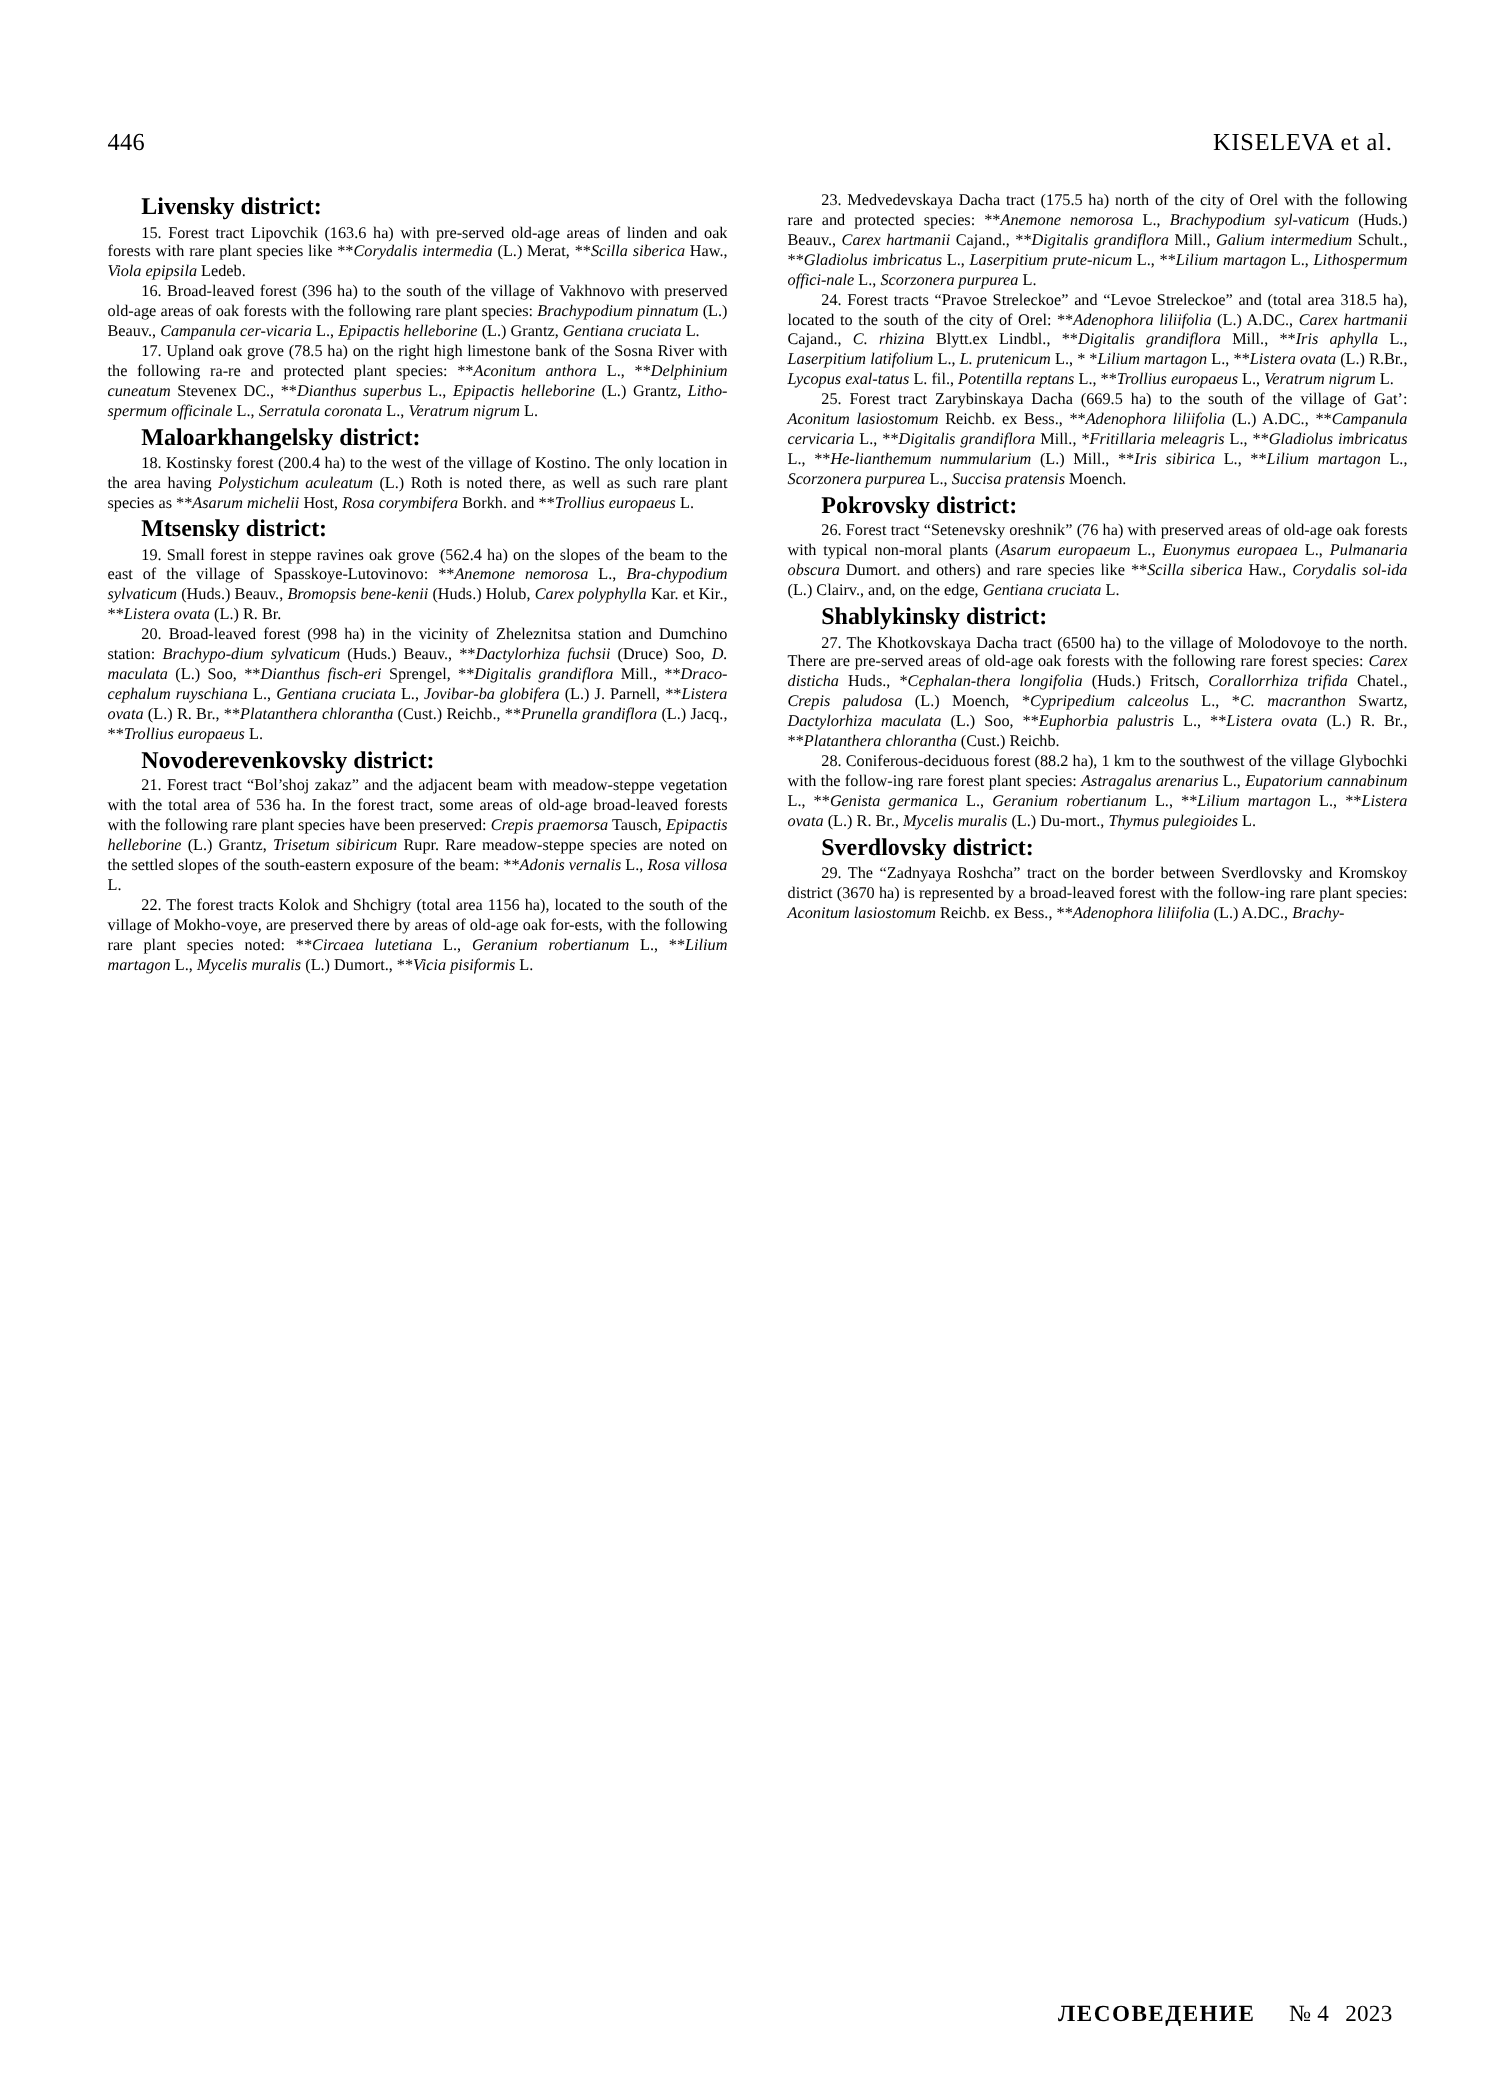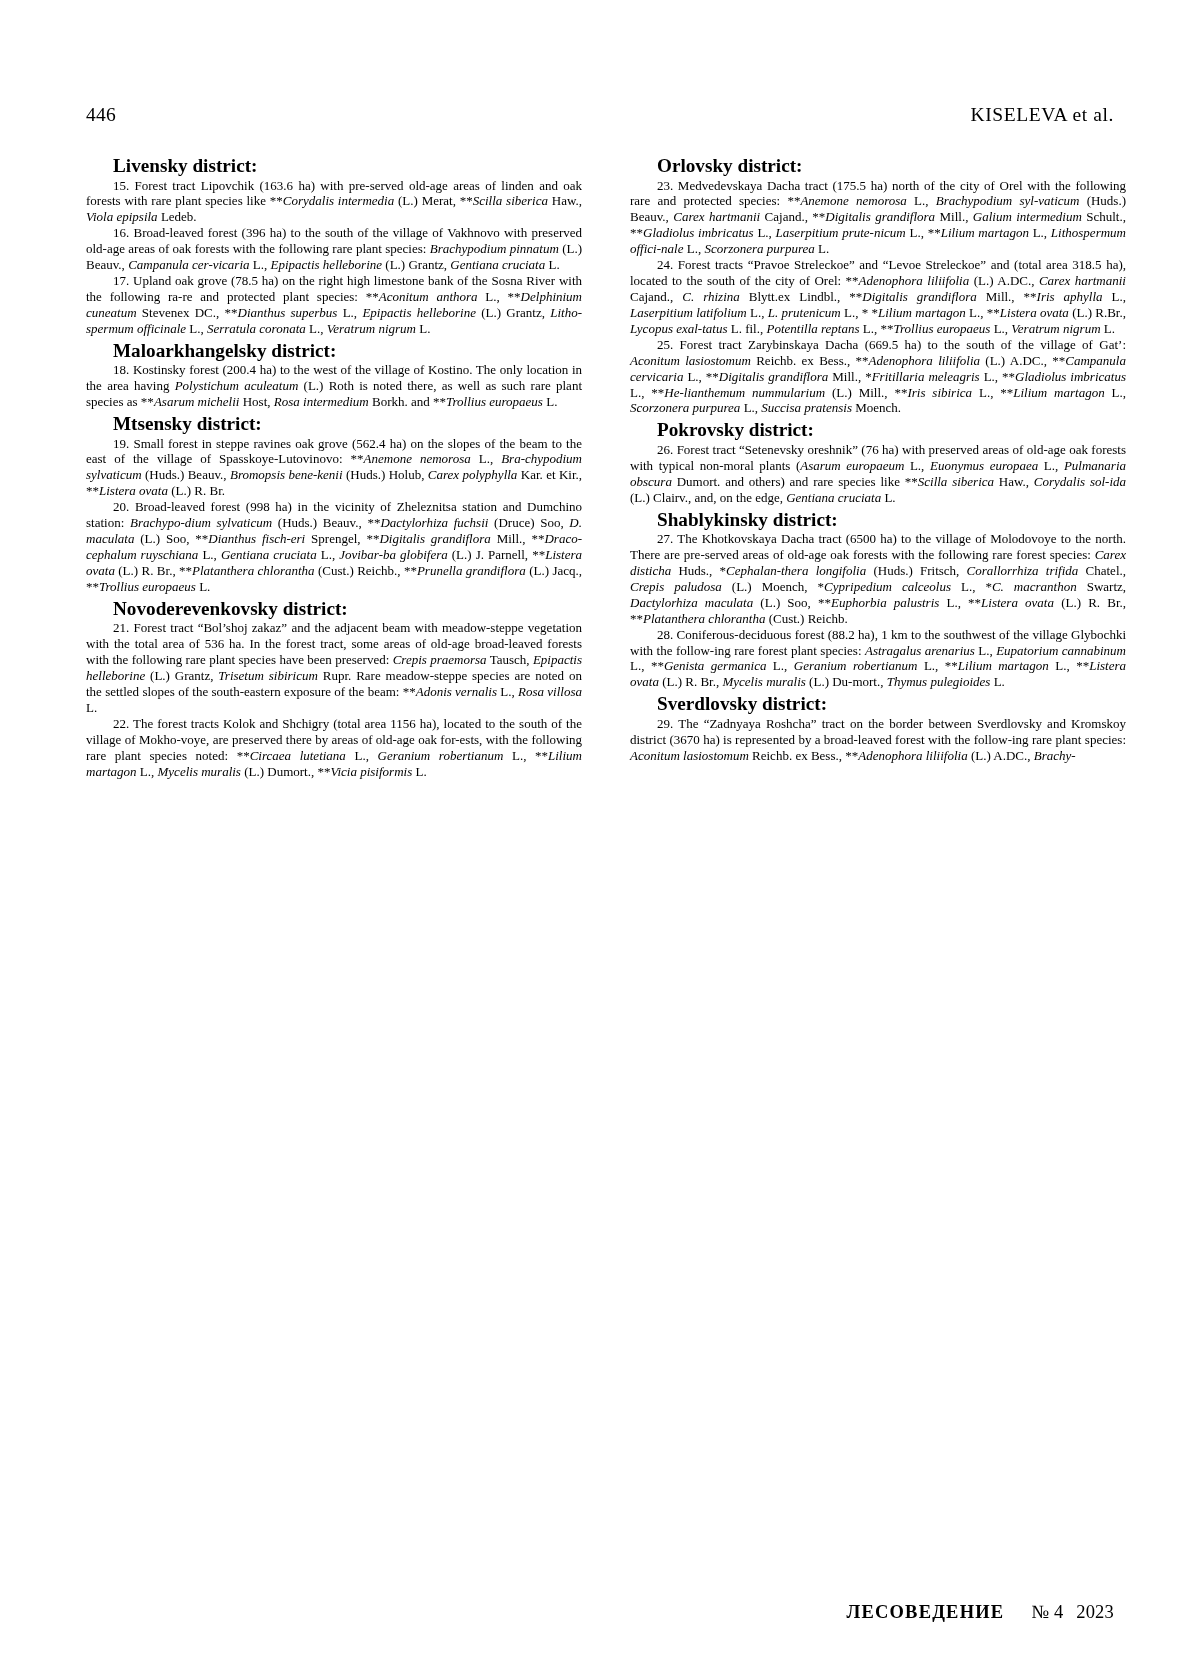--- a/index.html
+++ b/index.html
@@ -98,30 +98,29 @@
     <span class="head-title">KISELEVA et al.</span>
   </div>
 
   <div class="columns">
     <div class="col" id="col-left">
         <p class="subhead">Livensky district:</p>
         <p class="indent">15. Forest tract Lipovchik (163.6 ha) with pre-served old-age areas of linden and oak forests with rare plant species like **<i>Corydalis intermedia</i> (L.) Merat, **<i>Scilla siberica</i> Haw., <i>Viola epipsila</i> Ledeb.</p>
         <p class="indent">16. Broad-leaved forest (396 ha) to the south of the village of Vakhnovo with preserved old-age areas of oak forests with the following rare plant species: <i>Brachypodium pinnatum</i> (L.) Beauv., <i>Campanula cer-vicaria</i> L., <i>Epipactis helleborine</i> (L.) Grantz, <i>Gentiana cruciata</i> L.</p>
         <p class="indent">17. Upland oak grove (78.5 ha) on the right high limestone bank of the Sosna River with the following ra-re and protected plant species: **<i>Aconitum anthora</i> L., **<i>Delphinium cuneatum</i> Stevenex DC., **<i>Dianthus superbus</i> L., <i>Epipactis helleborine</i> (L.) Grantz, <i>Litho-spermum officinale</i> L., <i>Serratula coronata</i> L., <i>Veratrum nigrum</i> L.</p>
         <p class="subhead">Maloarkhangelsky district:</p>
-        <p class="indent">18. Kostinsky forest (200.4 ha) to the west of the village of Kostino. The only location in the area having <i>Polystichum aculeatum</i> (L.) Roth is noted there, as well as such rare plant species as **<i>Asarum michelii</i> Host, <i>Rosa intermedium</i> Borkh. and **<i>Trollius europaeus</i> L.</p>
+        <p class="indent">18. Kostinsky forest (200.4 ha) to the west of the village of Kostino. The only location in the area having <i>Polystichum aculeatum</i> (L.) Roth is noted there, as well as such rare plant species as **<i>Asarum michelii</i> Host, <i>Rosa corymbifera</i> Borkh. and **<i>Trollius europaeus</i> L.</p>
         <p class="subhead">Mtsensky district:</p>
         <p class="indent">19. Small forest in steppe ravines oak grove (562.4 ha) on the slopes of the beam to the east of the village of Spasskoye-Lutovinovo: **<i>Anemone nemorosa</i> L., <i>Bra-chypodium sylvaticum</i> (Huds.) Beauv., <i>Bromopsis bene-kenii</i> (Huds.) Holub, <i>Carex polyphylla</i> Kar. et Kir., **<i>Listera ovata</i> (L.) R. Br.</p>
         <p class="indent">20. Broad-leaved forest (998 ha) in the vicinity of Zheleznitsa station and Dumchino station: <i>Brachypo-dium sylvaticum</i> (Huds.) Beauv., **<i>Dactylorhiza fuchsii</i> (Druce) Soo, <i>D. maculata</i> (L.) Soo, **<i>Dianthus fisch-eri</i> Sprengel, **<i>Digitalis grandiflora</i> Mill., **<i>Draco-cephalum ruyschiana</i> L., <i>Gentiana cruciata</i> L., <i>Jovibar-ba globifera</i> (L.) J. Parnell, **<i>Listera ovata</i> (L.) R. Br., **<i>Platanthera chlorantha</i> (Cust.) Reichb., **<i>Prunella grandiflora</i> (L.) Jacq., **<i>Trollius europaeus</i> L.</p>
         <p class="subhead">Novoderevenkovsky district:</p>
         <p class="indent">21. Forest tract “Bol’shoj zakaz” and the adjacent beam with meadow-steppe vegetation with the total area of 536 ha. In the forest tract, some areas of old-age broad-leaved forests with the following rare plant species have been preserved: <i>Crepis praemorsa</i> Tausch, <i>Epipactis helleborine</i> (L.) Grantz, <i>Trisetum sibiricum</i> Rupr. Rare meadow-steppe species are noted on the settled slopes of the south-eastern exposure of the beam: **<i>Adonis vernalis</i> L., <i>Rosa villosa</i> L.</p>
         <p class="indent">22. The forest tracts Kolok and Shchigry (total area 1156 ha), located to the south of the village of Mokho-voye, are preserved there by areas of old-age oak for-ests, with the following rare plant species noted: **<i>Circaea lutetiana</i> L., <i>Geranium robertianum</i> L., **<i>Lilium martagon</i> L., <i>Mycelis muralis</i> (L.) Dumort., **<i>Vicia pisiformis</i> L.</p>
       </div>
     <div class="col" id="col-right">
-        <p class="subhead">Orlovsky district:</p>
         <p class="indent">23. Medvedevskaya Dacha tract (175.5 ha) north of the city of Orel with the following rare and protected species: **<i>Anemone nemorosa</i> L., <i>Brachypodium syl-vaticum</i> (Huds.) Beauv., <i>Carex hartmanii</i> Cajand., **<i>Digitalis grandiflora</i> Mill., <i>Galium intermedium</i> Schult., **<i>Gladiolus imbricatus</i> L., <i>Laserpitium prute-nicum</i> L., **<i>Lilium martagon</i> L., <i>Lithospermum offici-nale</i> L., <i>Scorzonera purpurea</i> L.</p>
         <p class="indent">24. Forest tracts “Pravoe Streleckoe” and “Levoe Streleckoe” and (total area 318.5 ha), located to the south of the city of Orel: **<i>Adenophora liliifolia</i> (L.) A.DC., <i>Carex hartmanii</i> Cajand., <i>C. rhizina</i> Blytt.ex Lindbl., **<i>Digitalis grandiflora</i> Mill., **<i>Iris aphylla</i> L., <i>Laserpitium latifolium</i> L., <i>L. prutenicum</i> L., * *<i>Lilium martagon</i> L., **<i>Listera ovata</i> (L.) R.Br., <i>Lycopus exal-tatus</i> L. fil., <i>Potentilla reptans</i> L., **<i>Trollius europaeus</i> L., <i>Veratrum nigrum</i> L.</p>
         <p class="indent">25. Forest tract Zarybinskaya Dacha (669.5 ha) to the south of the village of Gat’: <i>Aconitum lasiostomum</i> Reichb. ex Bess., **<i>Adenophora liliifolia</i> (L.) A.DC., **<i>Campanula cervicaria</i> L., **<i>Digitalis grandiflora</i> Mill., *<i>Fritillaria meleagris</i> L., **<i>Gladiolus imbricatus</i> L., **<i>He-lianthemum nummularium</i> (L.) Mill., **<i>Iris sibirica</i> L., **<i>Lilium martagon</i> L., <i>Scorzonera purpurea</i> L., <i>Succisa pratensis</i> Moench.</p>
         <p class="subhead">Pokrovsky district:</p>
         <p class="indent">26. Forest tract “Setenevsky oreshnik” (76 ha) with preserved areas of old-age oak forests with typical non-moral plants (<i>Asarum europaeum</i> L., <i>Euonymus europaea</i> L., <i>Pulmanaria obscura</i> Dumort. and others) and rare species like **<i>Scilla siberica</i> Haw., <i>Corydalis sol-ida</i> (L.) Clairv., and, on the edge, <i>Gentiana cruciata</i> L.</p>
         <p class="subhead">Shablykinsky district:</p>
         <p class="indent">27. The Khotkovskaya Dacha tract (6500 ha) to the village of Molodovoye to the north. There are pre-served areas of old-age oak forests with the following rare forest species: <i>Carex disticha</i> Huds., *<i>Cephalan-thera longifolia</i> (Huds.) Fritsch, <i>Corallorrhiza trifida</i> Chatel., <i>Crepis paludosa</i> (L.) Moench, *<i>Cypripedium calceolus</i> L., *<i>C. macranthon</i> Swartz, <i>Dactylorhiza maculata</i> (L.) Soo, **<i>Euphorbia palustris</i> L., **<i>Listera ovata</i> (L.) R. Br., **<i>Platanthera chlorantha</i> (Cust.) Reichb.</p>
         <p class="indent">28. Coniferous-deciduous forest (88.2 ha), 1 km to the southwest of the village Glybochki with the follow-ing rare forest plant species: <i>Astragalus arenarius</i> L., <i>Eupatorium cannabinum</i> L., **<i>Genista germanica</i> L., <i>Geranium robertianum</i> L., **<i>Lilium martagon</i> L., **<i>Listera ovata</i> (L.) R. Br., <i>Mycelis muralis</i> (L.) Du-mort., <i>Thymus pulegioides</i> L.</p>
         <p class="subhead">Sverdlovsky district:</p>
         <p class="indent">29. The “Zadnyaya Roshcha” tract on the border between Sverdlovsky and Kromskoy district (3670 ha) is represented by a broad-leaved forest with the follow-ing rare plant species: <i>Aconitum lasiostomum</i> Reichb. ex Bess., **<i>Adenophora liliifolia</i> (L.) A.DC., <i>Brachy-</i></p>

